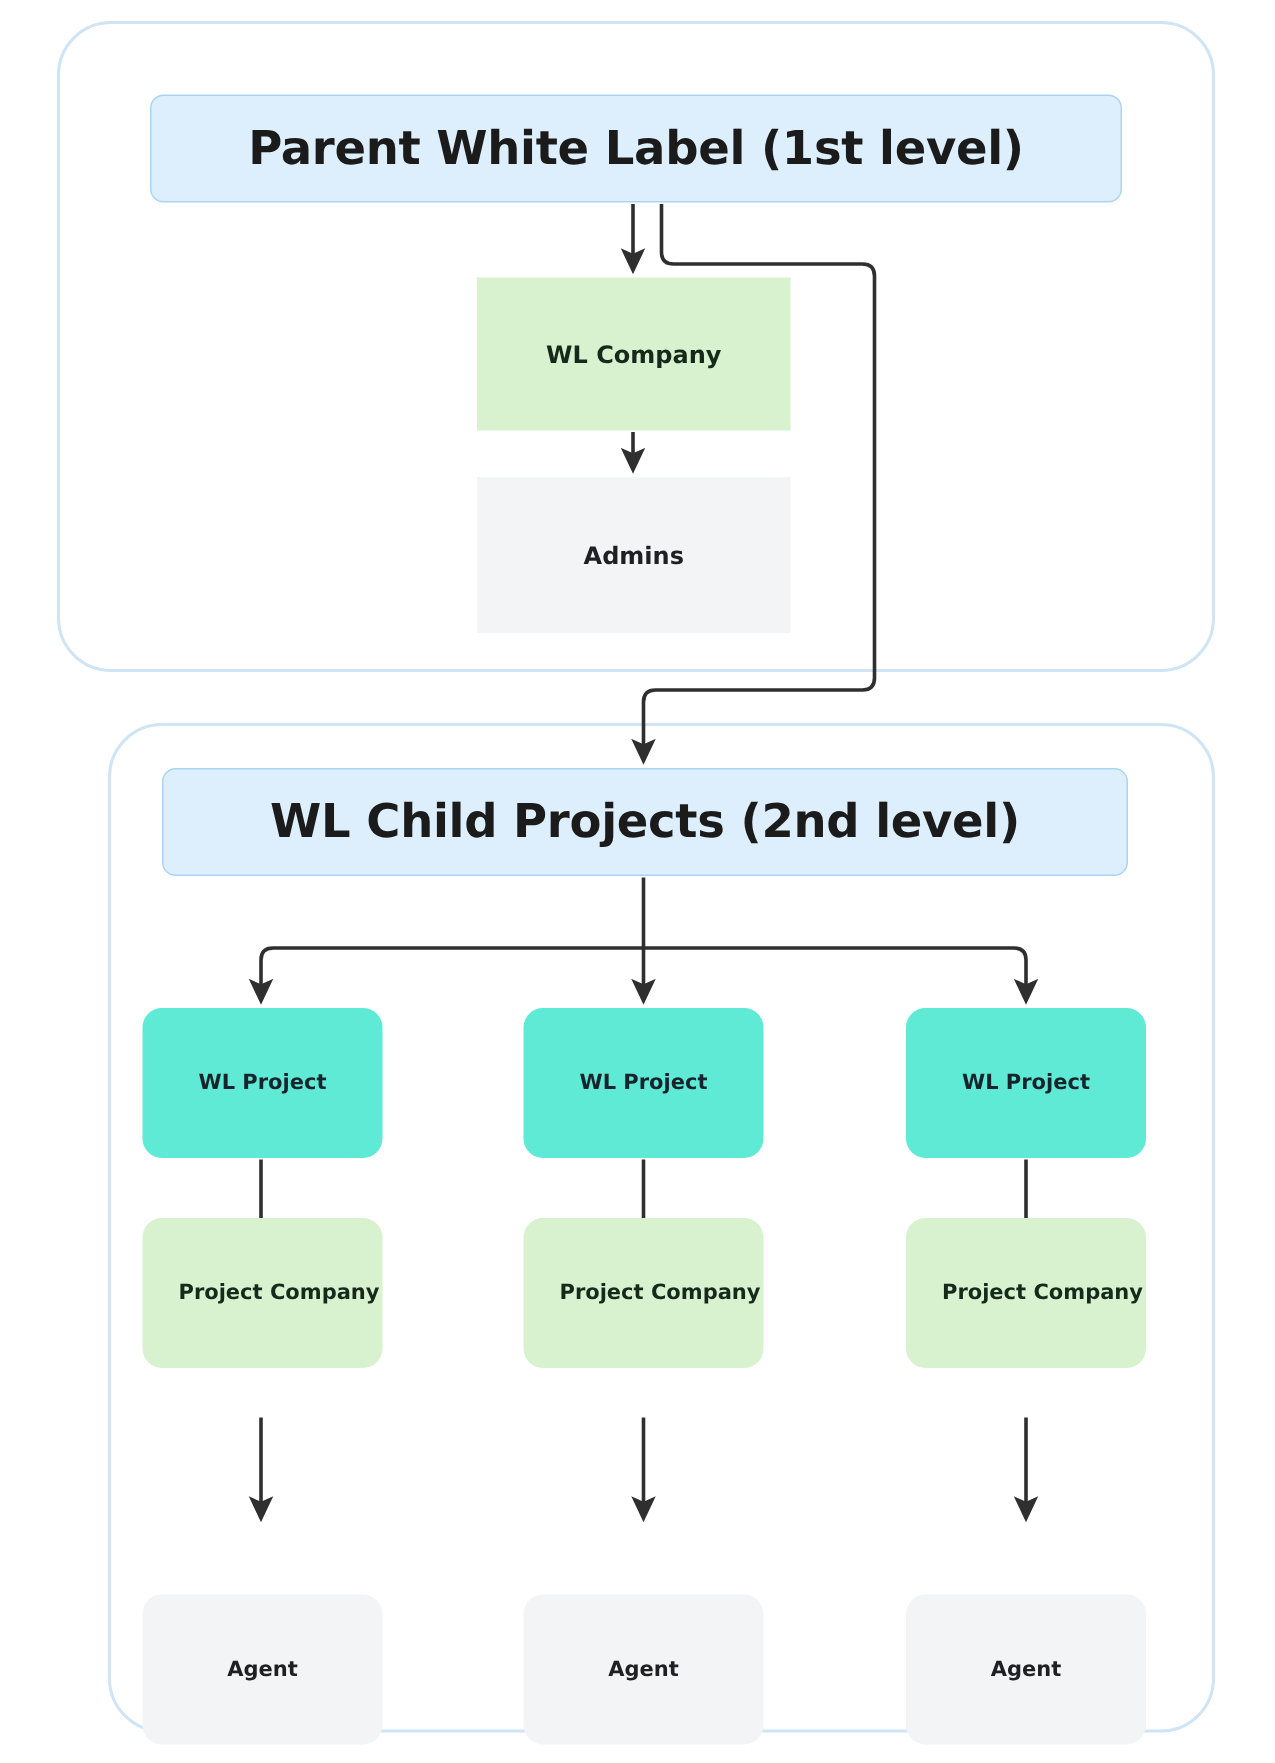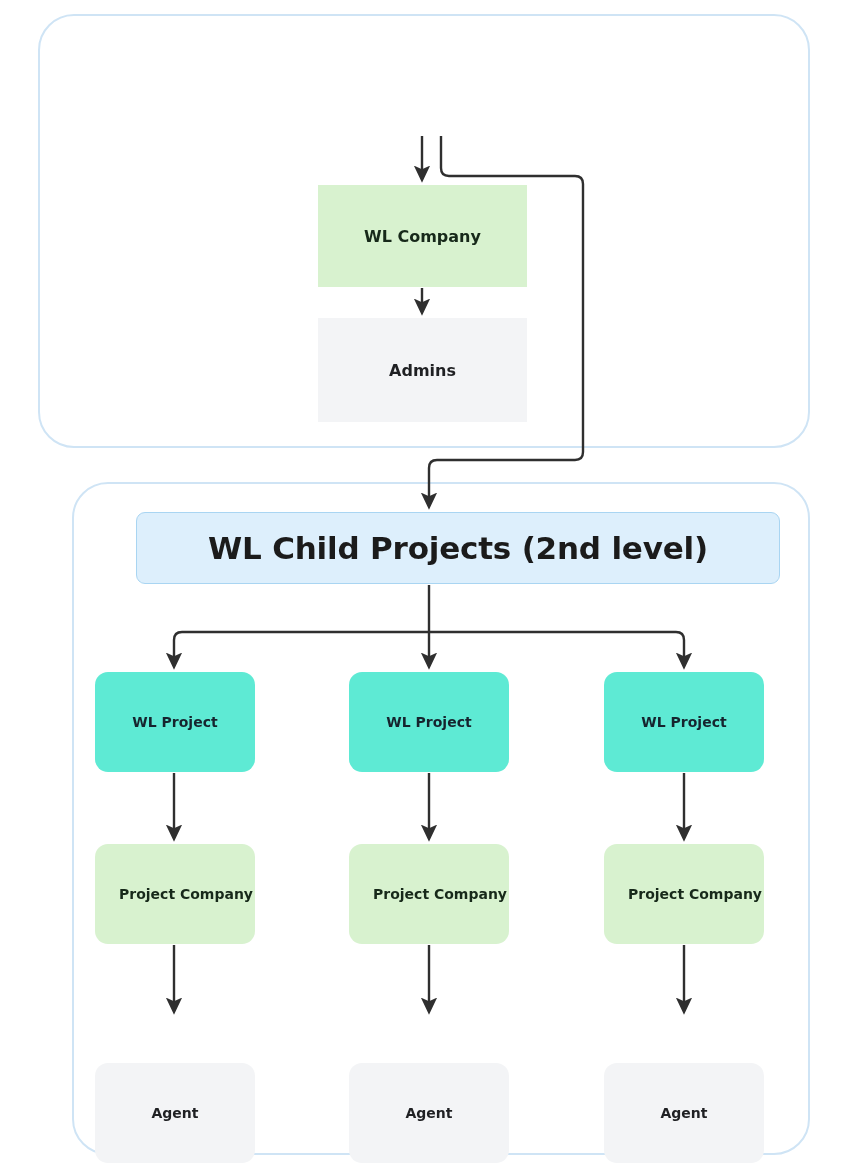--- a/index.html
+++ b/index.html
@@ -63,21 +63,20 @@
     left: 100px;
     top: 63px;
     width: 648px;
     height: 72px;
   }
   #header-children {
     left: 108px;
     top: 512px;
     width: 644px;
     height: 72px;
-    margin-left: 28px;
   }
   .node {
     position: absolute;
     box-sizing: border-box;
     display: flex;
     align-items: center;
     justify-content: center;
     text-align: center;
     font-weight: bold;
     color: #1d2b1b;
@@ -105,21 +104,21 @@
     width: 209px;
     height: 104px;
     font-size: 16px;
   }
   .col-node {
     width: 160px;
     height: 100px;
     font-size: 14px;
   }
   .row-project { top: 672px; }
-  .row-company { top: 844px; padding-left: 22px; }
+  .row-company { top: 812px; padding-left: 22px; }
   .row-agent   { top: 1063px; }
   .col-1 { left: 95px; }
   .col-2 { left: 349px; }
   .col-3 { left: 604px; }
 </style>
 </head>
 <body>
 
 <div id="diagram-root">
 
@@ -150,20 +149,21 @@
 
     <path d="M174,773 L174,838" fill="none" stroke="#2f2f2f" stroke-width="2.4" marker-end="url(#arrowhead)"></path>
     <path d="M429,773 L429,838" fill="none" stroke="#2f2f2f" stroke-width="2.4" marker-end="url(#arrowhead)"></path>
     <path d="M684,773 L684,838" fill="none" stroke="#2f2f2f" stroke-width="2.4" marker-end="url(#arrowhead)"></path>
 
     <path d="M174,945 L174,1011" fill="none" stroke="#2f2f2f" stroke-width="2.4" marker-end="url(#arrowhead)"></path>
     <path d="M429,945 L429,1011" fill="none" stroke="#2f2f2f" stroke-width="2.4" marker-end="url(#arrowhead)"></path>
     <path d="M684,945 L684,1011" fill="none" stroke="#2f2f2f" stroke-width="2.4" marker-end="url(#arrowhead)"></path>
   </svg>
 
+  <div class="section-header" id="header-parent">Parent White Label (1st level)</div>
 
   <div class="section-header" id="header-children">WL Child Projects (2nd level)</div>
 
   <div class="node square fill-green" id="node-wl-company">WL Company</div>
 
   <div class="node square fill-gray" id="node-admins">Admins</div>
 
   <div class="node rounded col-node fill-blue row-project col-1">WL Project</div>
   <div class="node rounded col-node fill-green row-company col-1">Project Company</div>
   <div class="node rounded col-node fill-gray row-agent col-1">Agent</div>

